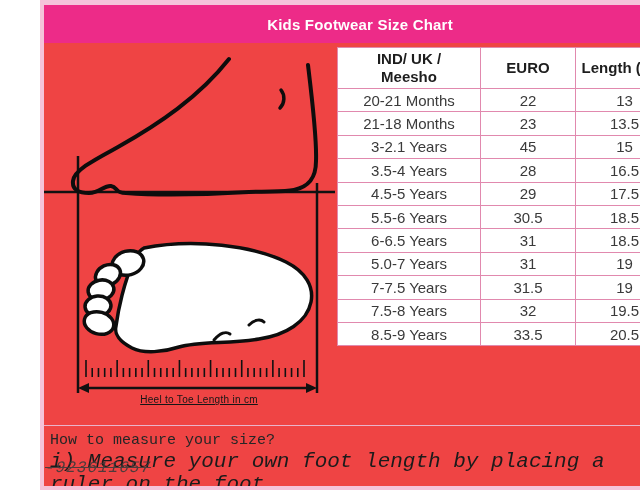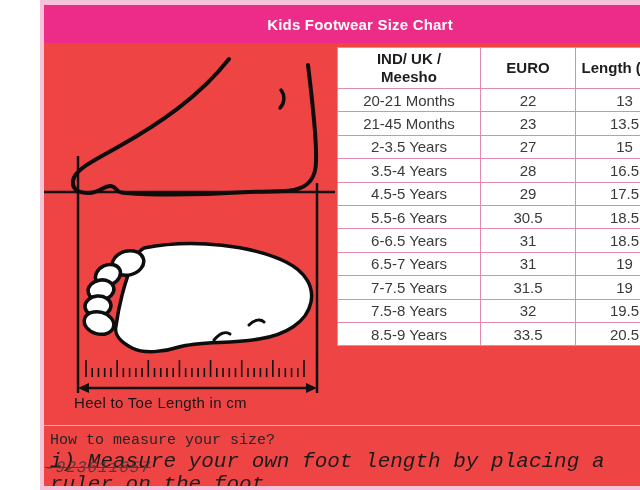--- a/index.html
+++ b/index.html
@@ -11,22 +11,22 @@
   .header-bar{
     height:38px;background:#ed2b88;display:flex;align-items:center;justify-content:center;
   }
   .header-bar .title{
     color:#ffffff;font-weight:bold;font-size:15px;letter-spacing:.2px;
   }
   .content{position:relative;height:382px;}
   .illustration{position:absolute;left:0;top:0;width:292px;height:382px;}
   .illustration svg{display:block;}
   .ruler-label{
-    position:absolute;left:30px;top:351px;width:250px;
-    font-size:15px;color:#161616;letter-spacing:.3px;
+    position:absolute;left:30px;top:351px;width:250px;text-align:center;
+    font-size:10px;color:#161616;letter-spacing:.3px;text-decoration:underline;
   }
   .size-table{
     position:absolute;left:293px;top:4px;width:336px;
     border-collapse:collapse;table-layout:fixed;background:#fff;
   }
   .size-table th,.size-table td{
     border:1.5px solid #e189ae;text-align:center;vertical-align:middle;
     font-size:15px;color:#3a3a3a;padding:0;
   }
   .size-table th{
@@ -157,27 +157,27 @@
           <th>Length (cm)</th>
         </tr>
       </thead>
       <tbody>
           <tr>
             <td>20-21 Months</td>
             <td>22</td>
             <td>13</td>
           </tr>
           <tr>
-            <td>21-45 Months</td>
+            <td>21-18 Months</td>
             <td>23</td>
             <td>13.5</td>
           </tr>
           <tr>
-            <td>2-3.5 Years</td>
-            <td>27</td>
+            <td>3-2.1 Years</td>
+            <td>45</td>
             <td>15</td>
           </tr>
           <tr>
             <td>3.5-4 Years</td>
             <td>28</td>
             <td>16.5</td>
           </tr>
           <tr>
             <td>4.5-5 Years</td>
             <td>29</td>
@@ -187,21 +187,21 @@
             <td>5.5-6 Years</td>
             <td>30.5</td>
             <td>18.5</td>
           </tr>
           <tr>
             <td>6-6.5 Years</td>
             <td>31</td>
             <td>18.5</td>
           </tr>
           <tr>
-            <td>6.5-7 Years</td>
+            <td>5.0-7 Years</td>
             <td>31</td>
             <td>19</td>
           </tr>
           <tr>
             <td>7-7.5 Years</td>
             <td>31.5</td>
             <td>19</td>
           </tr>
           <tr>
             <td>7.5-8 Years</td>

